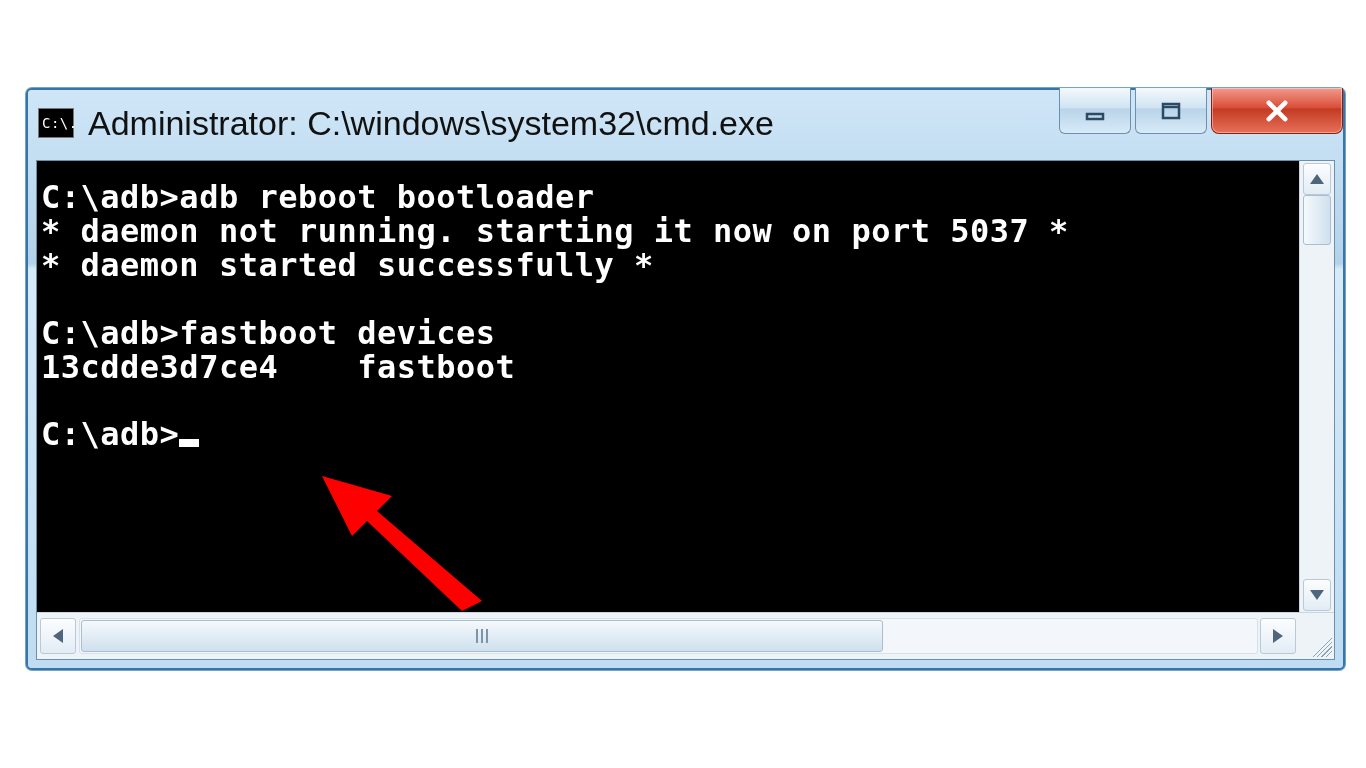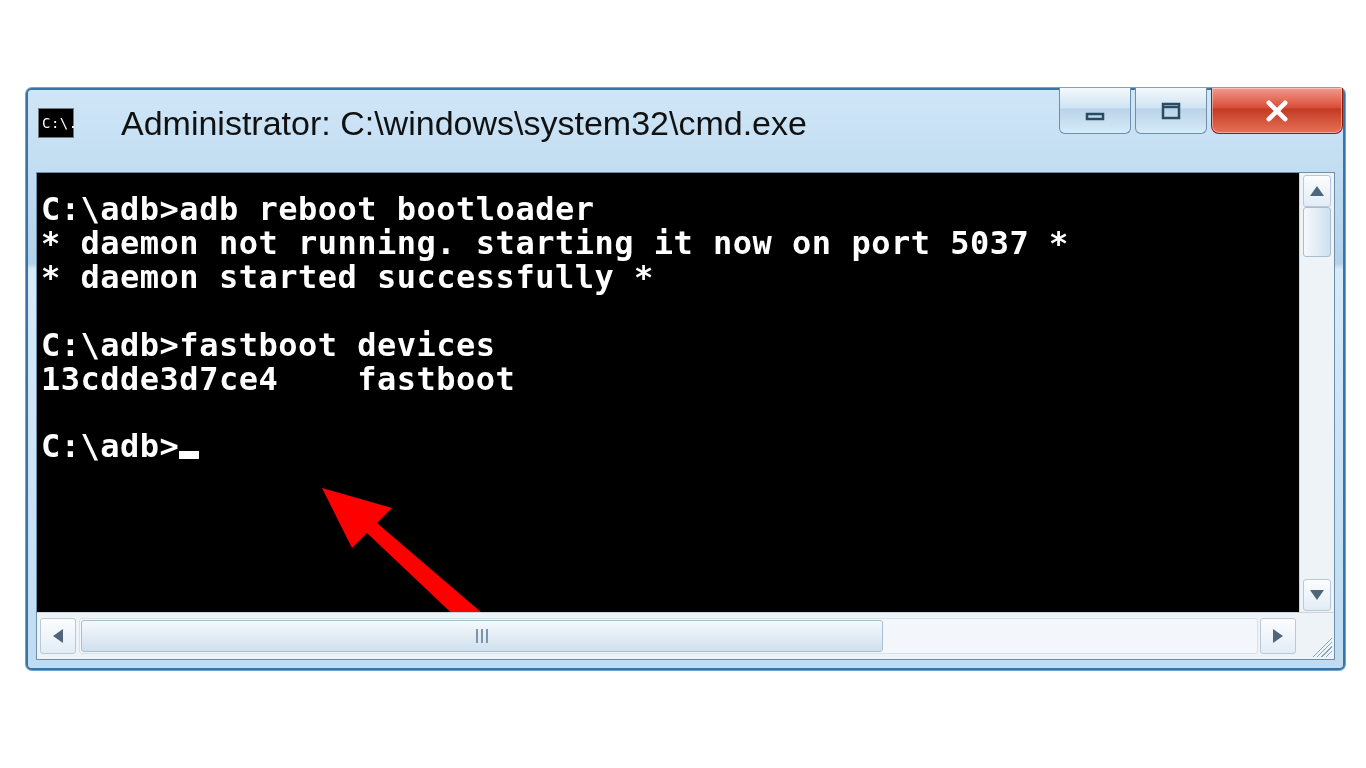--- a/index.html
+++ b/index.html
@@ -61,21 +61,20 @@
   .appicon span {
     color: #fff;
     font-family: Consolas, monospace;
     font-size: 14px;
     line-height: 1;
     letter-spacing: .5px;
   }
   .title {
     font-size: 34px;
     color: #111;
-    margin-left: 33px;
   }
   .winbtns {
     position: absolute;
     right: 0;
     top: -2px;
     display: flex;
     height: 46px;
   }
   .winbtn {
     width: 72px;
@@ -102,21 +101,20 @@
   }
   .winbtn svg { display: block; }
   .client {
     position: absolute;
     left: 8px;
     right: 8px;
     top: 70px;
     bottom: 8px;
     background: #000000;
     border: 1px solid #6d8fa9;
-    margin-top: 12px;
   }
   .resize-grip {
     position: absolute;
     right: 2px;
     bottom: 2px;
     width: 22px;
     height: 22px;
   }
   .resize-grip::before {
     content: "";

